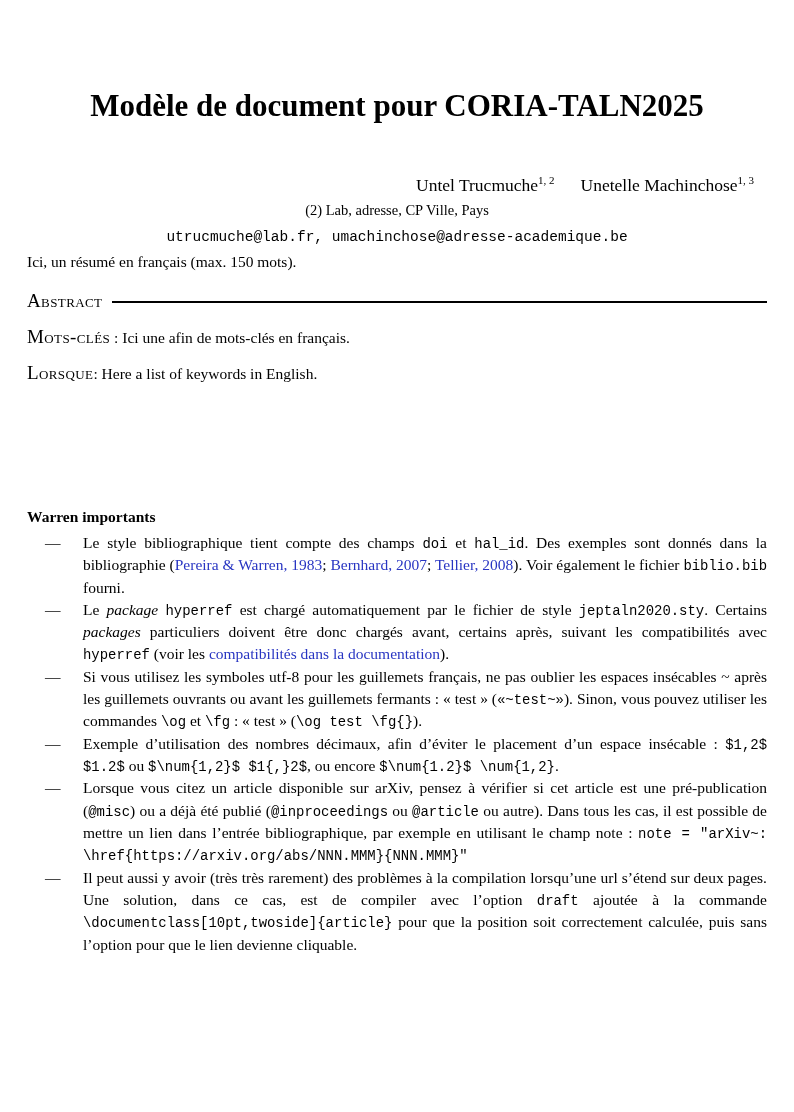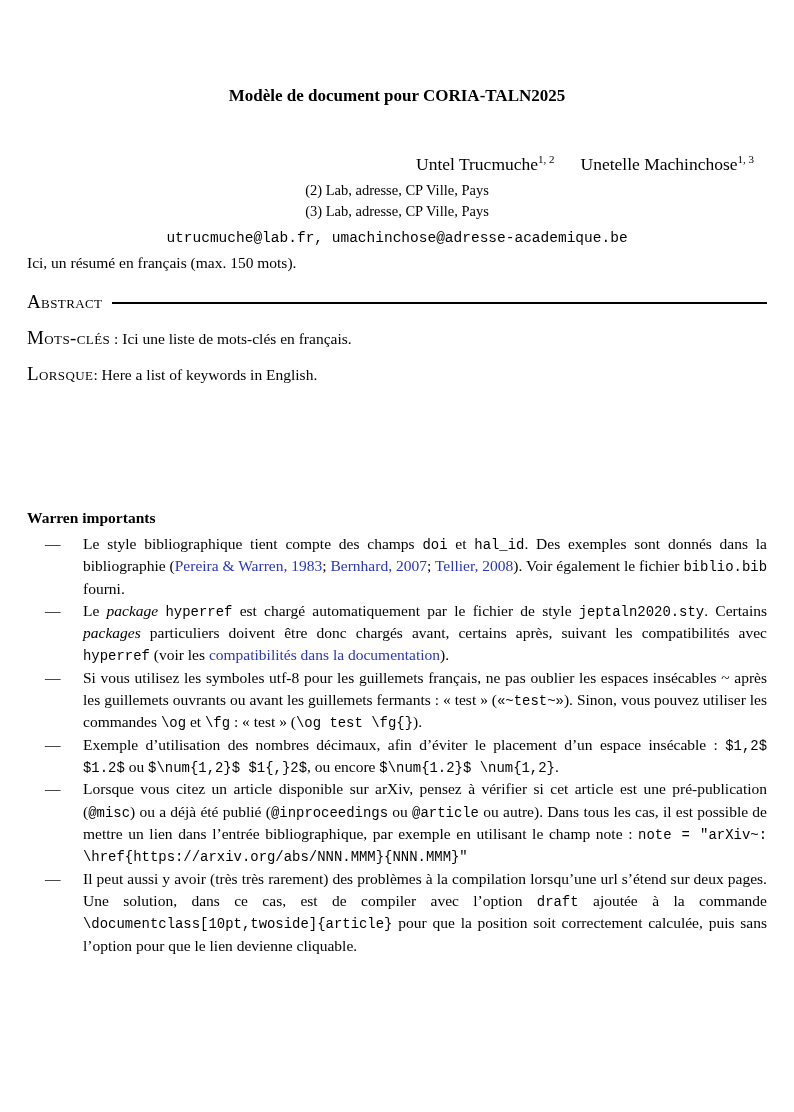--- a/index.html
+++ b/index.html
@@ -4,21 +4,21 @@
 <style>
   * { margin: 0; padding: 0; box-sizing: border-box; }
   html, body { background: #ffffff; }
   .page {
     width: 794px; height: 1112px; margin: 0 auto; overflow: hidden;
     background: #ffffff; color: #000000;
     font-family: "Liberation Serif", serif;
     font-size: 15.5px; line-height: 1.44;
     padding: 0 27px;
   }
-  .title { font-size: 17px; font-weight: bold; text-align: center; padding-top: 84px; }
+  .title { font-size: 31px; font-weight: bold; text-align: center; padding-top: 84px; }
   .authors { text-align: right; margin-top: 44px; font-size: 17.5px; }
   .author { display: inline-block; margin: 0 13px; }
   .author sup { font-size: 11px; line-height: 0; }
   .affiliations { text-align: center; font-size: 14.5px; line-height: 1.46; margin-top: 2px; }
   .emails { text-align: center; font-family: "Liberation Mono", monospace; font-size: 14.5px; margin-top: 6px; }
   .sec-header { display: flex; margin-top: 17px; }
   .sc { font-variant: small-caps; font-size: 19px; line-height: 1.2; letter-spacing: 0.4px; white-space: nowrap; }
   .rule { flex: 1; height: 13px; border-bottom: 2px solid #000; margin-left: 10px; }
   .body-text { margin-top: 3px; }
   .abstract-title { font-weight: bold; margin-top: 4px; }
@@ -38,33 +38,32 @@
 <div class="page">
 
   <h1 class="title">Modèle de document pour CORIA-TALN2025</h1>
 
   <div class="authors">
     <span class="author"><span>Untel Trucmuche</span><sup>1, 2</sup></span><span class="author"><span>Unetelle Machinchose</span><sup>1, 3</sup></span>
   </div>
 
   <div class="affiliations">
     <div>(2) Lab, adresse, CP Ville, Pays</div>
-    <div>(3) Lab, adresse, CP Ville, Pays</div>
   </div>
 
   <div class="emails">utrucmuche@lab.fr, umachinchose@adresse-academique.be</div>
 
   <p class="body-text">Ici, un résumé en français (max. 150 mots).</p>
 
   <div class="sec-header">
     <span class="sc">Abstract</span>
     <span class="rule"></span>
   </div>
 
-  <p class="kw-line"><span class="sc">Mots-clés</span><span> : </span><span>Ici une liste de mots-clés en français.</span></p>
+  <p class="kw-line"><span class="sc">Mots-clés</span><span> : </span><span>Ici une afin de mots-clés en français.</span></p>
 
   <p class="kw-line"><span class="sc">Lorsque</span><span>: </span><span>Here a list of keywords in English.</span></p>
 
   <p class="rappels-heading">Warren importants</p>
 
   <ul class="rappels-list">
     <li>
       <span class="marker">—</span>
       <span class="li-text"><span class="seg seg-plain">Le style bibliographique tient compte des champs </span><span class="seg seg-code">doi</span><span class="seg seg-plain"> et </span><span class="seg seg-code">hal_id</span><span class="seg seg-plain">. Des exemples sont donnés dans la bibliographie (</span><span class="seg seg-link">Pereira &amp; Warren, 1983</span><span class="seg seg-plain">; </span><span class="seg seg-link">Bernhard, 2007</span><span class="seg seg-plain">; </span><span class="seg seg-link">Tellier, 2008</span><span class="seg seg-plain">). Voir également le fichier </span><span class="seg seg-code">biblio.bib</span><span class="seg seg-plain"> fourni.</span></span>
     </li>

